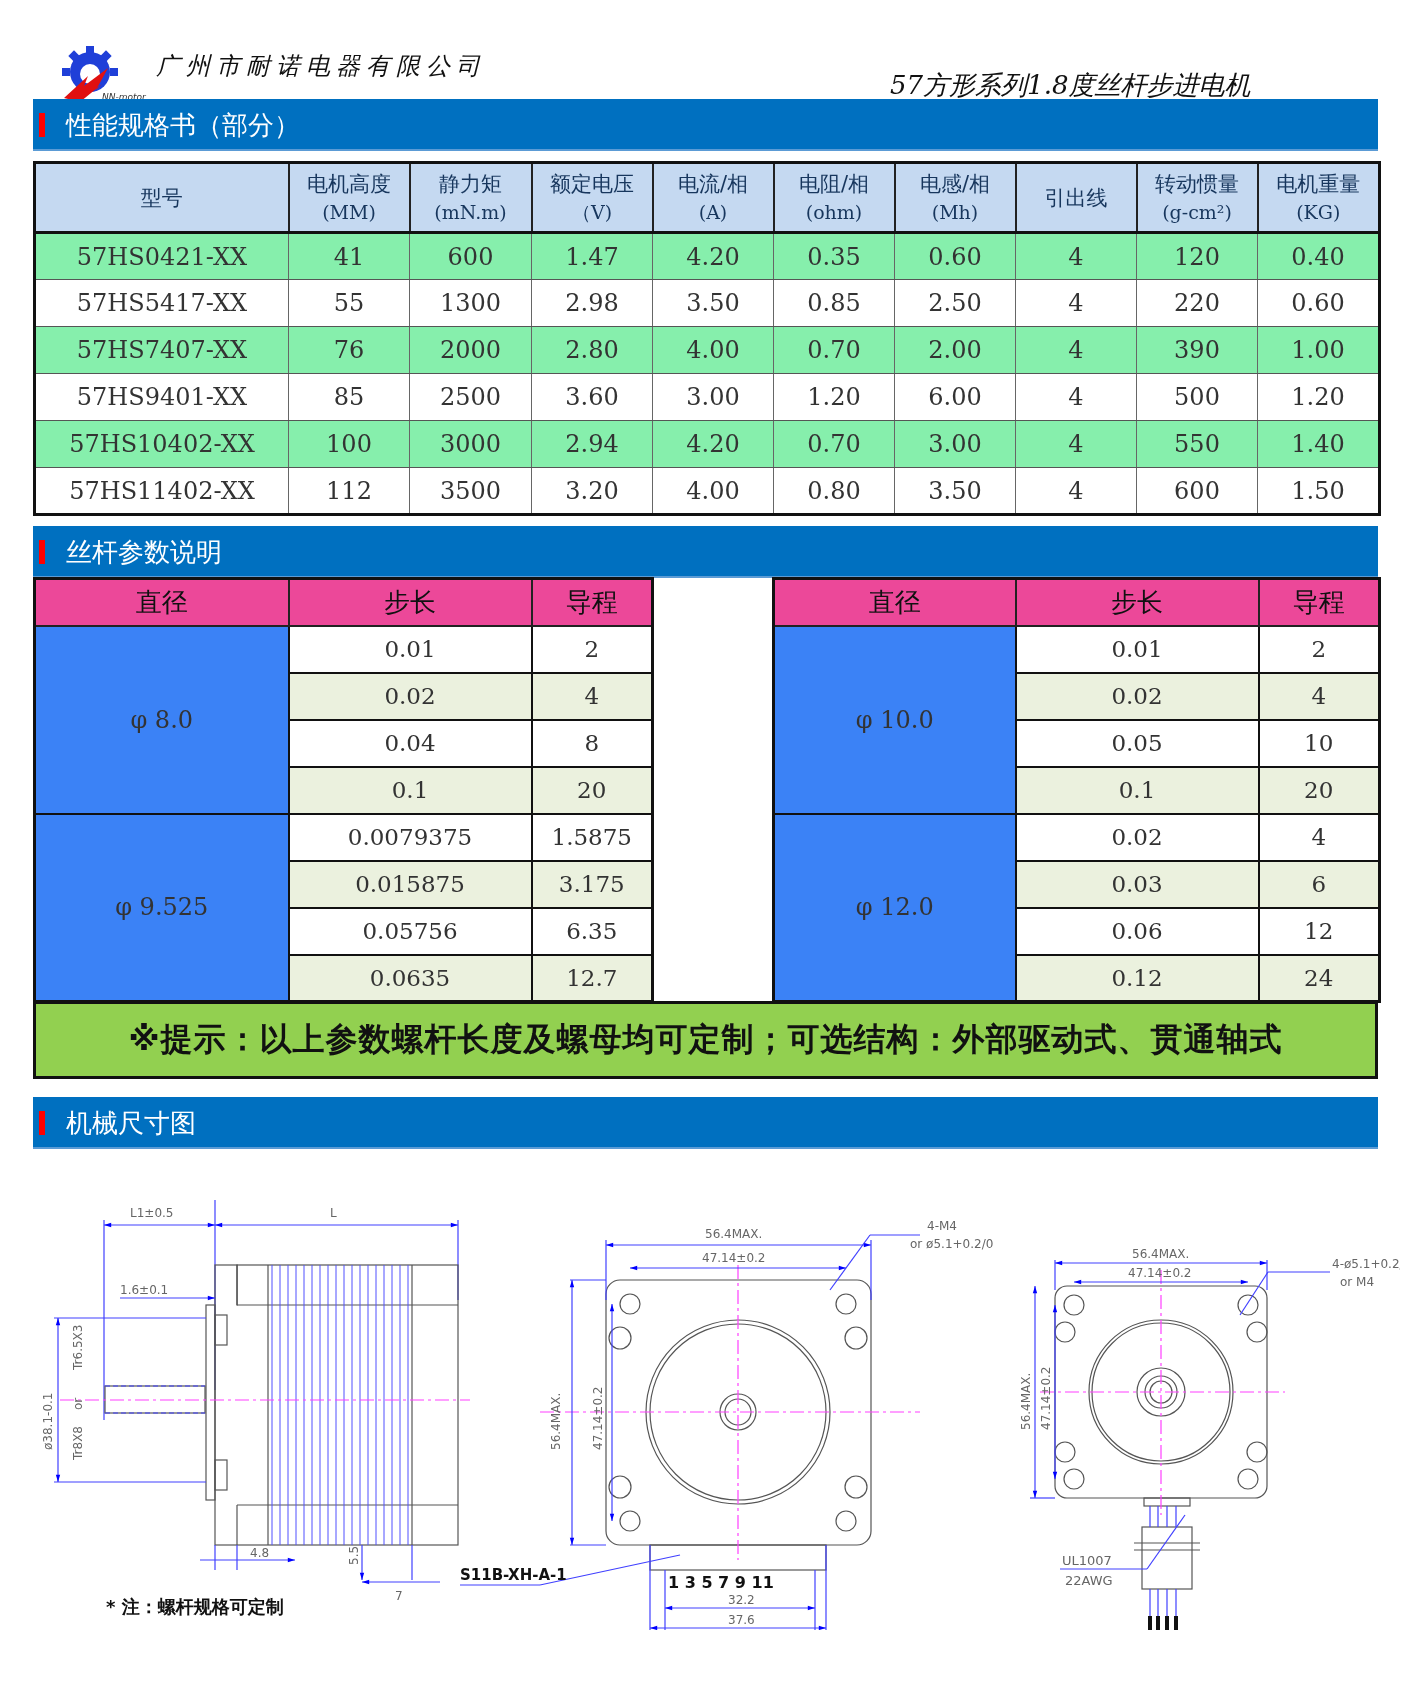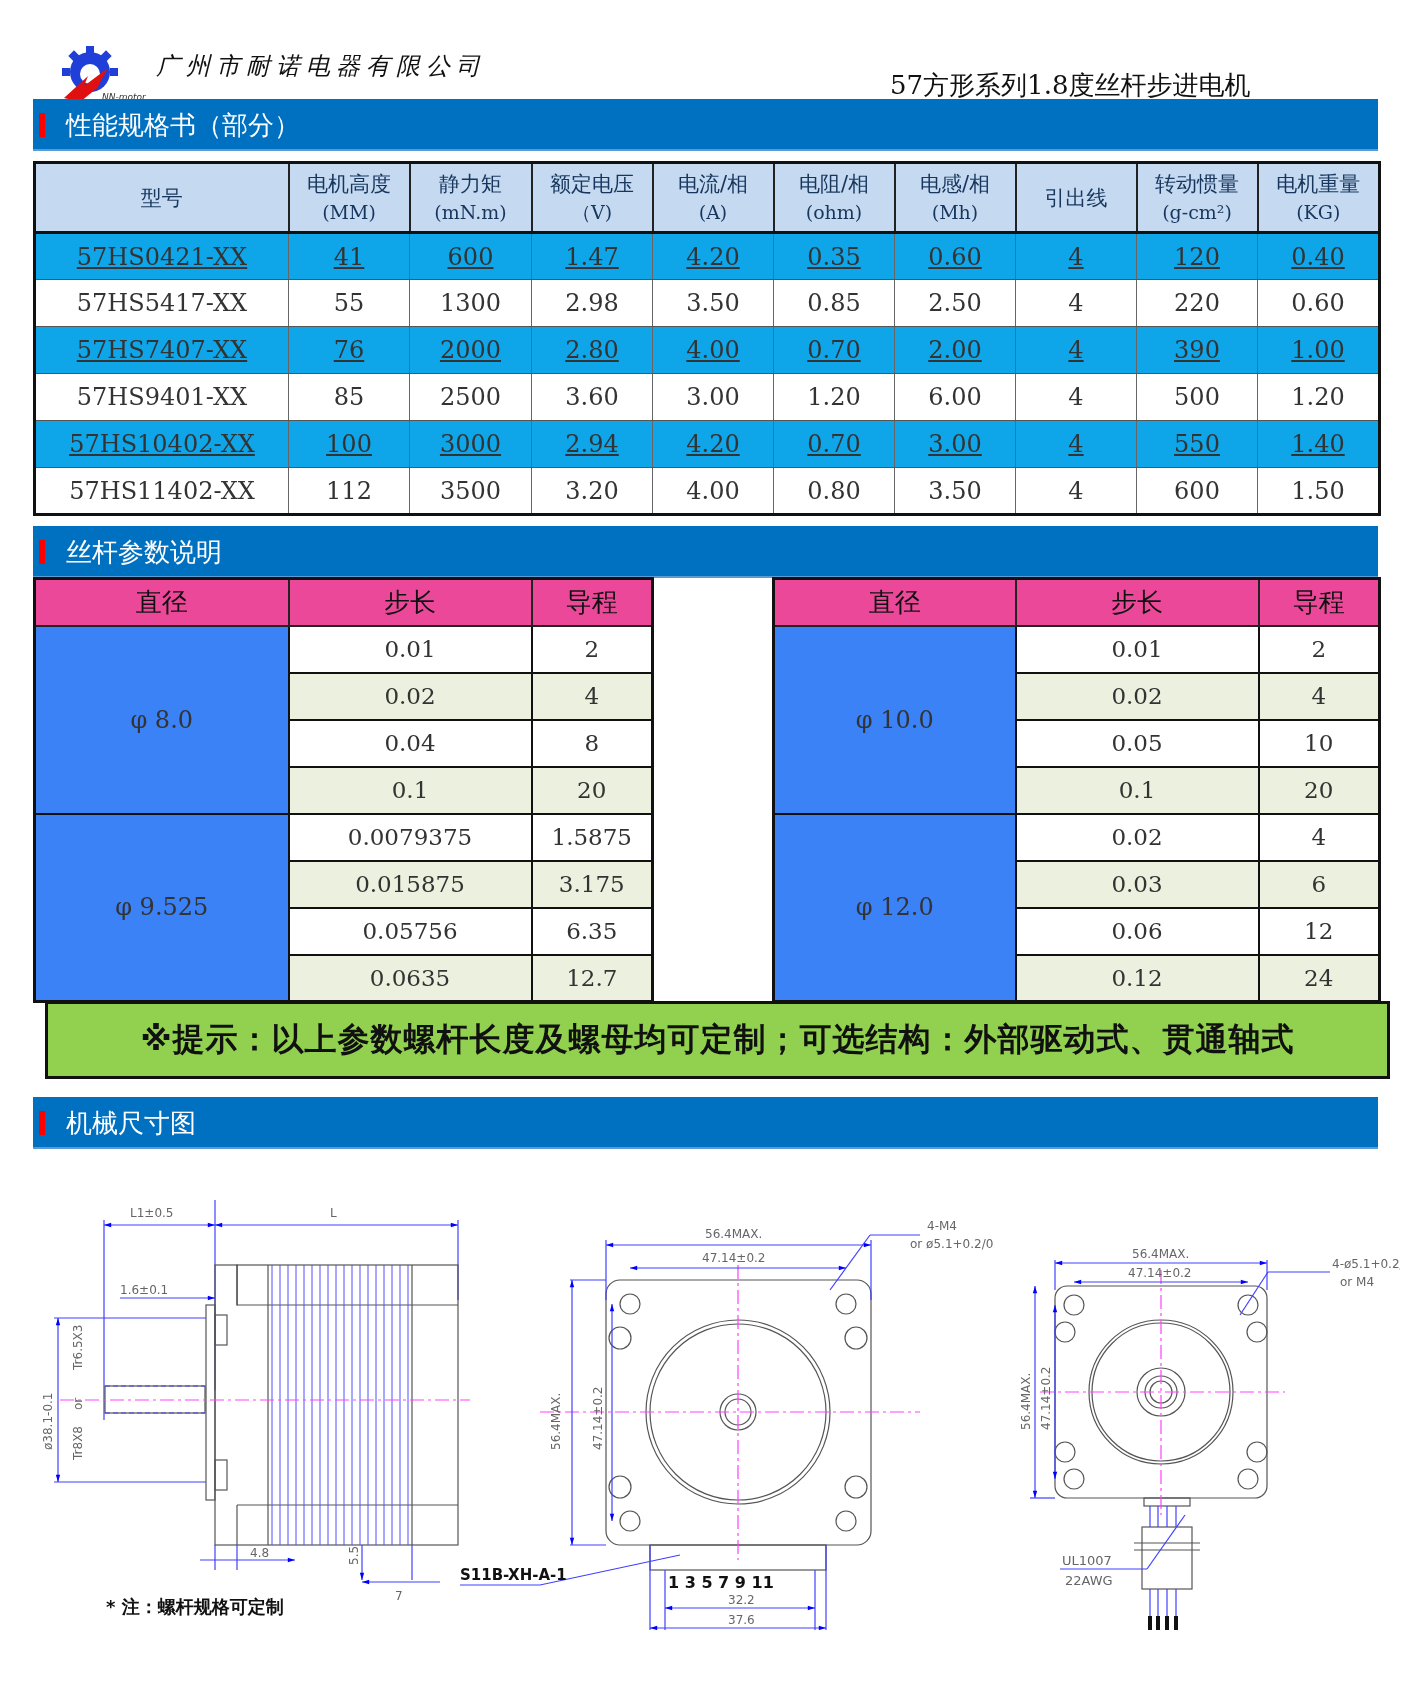--- a/index.html
+++ b/index.html
@@ -4,51 +4,51 @@
 <style>
   * { box-sizing: border-box; margin: 0; padding: 0; }
   body { width: 1408px; height: 1690px; background: #fff; position: relative; overflow: hidden;
          font-family: "DejaVu Serif", "Liberation Serif", serif; color: #222; }
   .abs { position: absolute; }
 
   
   .logo { left: 58px; top: 46px; width: 100px; height: 56px; }
   .company { left: 156px; top: 50px; font-size: 24px; font-style: italic; letter-spacing: 6px; color: #111;
              font-family: "DejaVu Serif", serif; }
-  .doc-title { left: 890px; top: 68px; font-size: 26px; color: #111; font-family: "DejaVu Serif", serif; }
+  .doc-title { left: 890px; top: 68px; font-size: 26px; color: #111; font-family: "DejaVu Serif", serif; font-style: italic; }
 
   .section-bar { left: 33px; width: 1345px; height: 52px; background: #0070c0; border-bottom: 2px solid #5b9bd5; }
   .section-bar .mark { position: absolute; left: 6px; top: 14px; width: 6px; height: 24px; background: #ff0000; }
   .section-bar .label { position: absolute; left: 33px; top: 9px; font-size: 26px; color: #fff;
                         font-family: "DejaVu Sans", sans-serif; }
 
   table { border-collapse: collapse; position: absolute; table-layout: fixed; padding-left: 48px; }
   td, th { text-align: center; vertical-align: middle; font-weight: normal; }
 
   
   .spec { left: 33px; top: 161px; width: 1345px; border: 3px solid #111; }
   .spec th { background: #c5d9f1; color: #17365d; font-size: 21px; line-height: 28px; height: 70px;
              border-right: 2px solid #222; border-bottom: 3px solid #111; font-family: "DejaVu Sans", sans-serif; }
   .spec th .unit { font-family: "DejaVu Serif", serif; font-size: 19px; }
   .spec td { height: 47px; font-size: 24px; border-right: 1px solid #666; border-bottom: 1px solid #555; color: #333; }
-  .spec tr.alt td { background: #0ea5e9; text-decoration: underline; }
+  .spec tr.alt td { background: #86efac; }
 
   
   .screw { top: 577px; border: 3px solid #111; }
   .screw th { background: #ec4899; color: #111; font-size: 26px; height: 47px; border: 2px solid #222;
               font-family: "DejaVu Sans", sans-serif; }
   .screw td { height: 47px; font-size: 23px; border: 2px solid #111; color: #333; }
   .screw td.dia { background: #3b82f6; font-size: 24px; margin-top: 44px; }
   .screw tr.alt td.v { background: #ebf1de; }
   .screw-left { left: 33px; width: 618px; }
   .screw-right { left: 772px; width: 606px; }
 
   .tip { left: 33px; top: 1001px; width: 1345px; height: 78px; background: #92d050; border: 3px solid #111;
          display: flex; align-items: center; justify-content: center; font-size: 32px; font-weight: bold;
-         color: #111; font-family: "DejaVu Sans", sans-serif; letter-spacing: 1px; margin-left: 12px; }
+         color: #111; font-family: "DejaVu Sans", sans-serif; letter-spacing: 1px; }
 
   .drawing { left: 40px; top: 1160px; width: 1360px; height: 470px; }
   .note { left: 72px; top: 1595px; font-size: 18px; font-weight: bold; font-family: "DejaVu Sans", sans-serif; color: #111; margin-left: 34px; }
   svg text { font-family: "DejaVu Sans", sans-serif; }
 </style>
 </head>
 <body>
 
 <svg class="abs logo" viewBox="0 0 100 56">
   <g>

